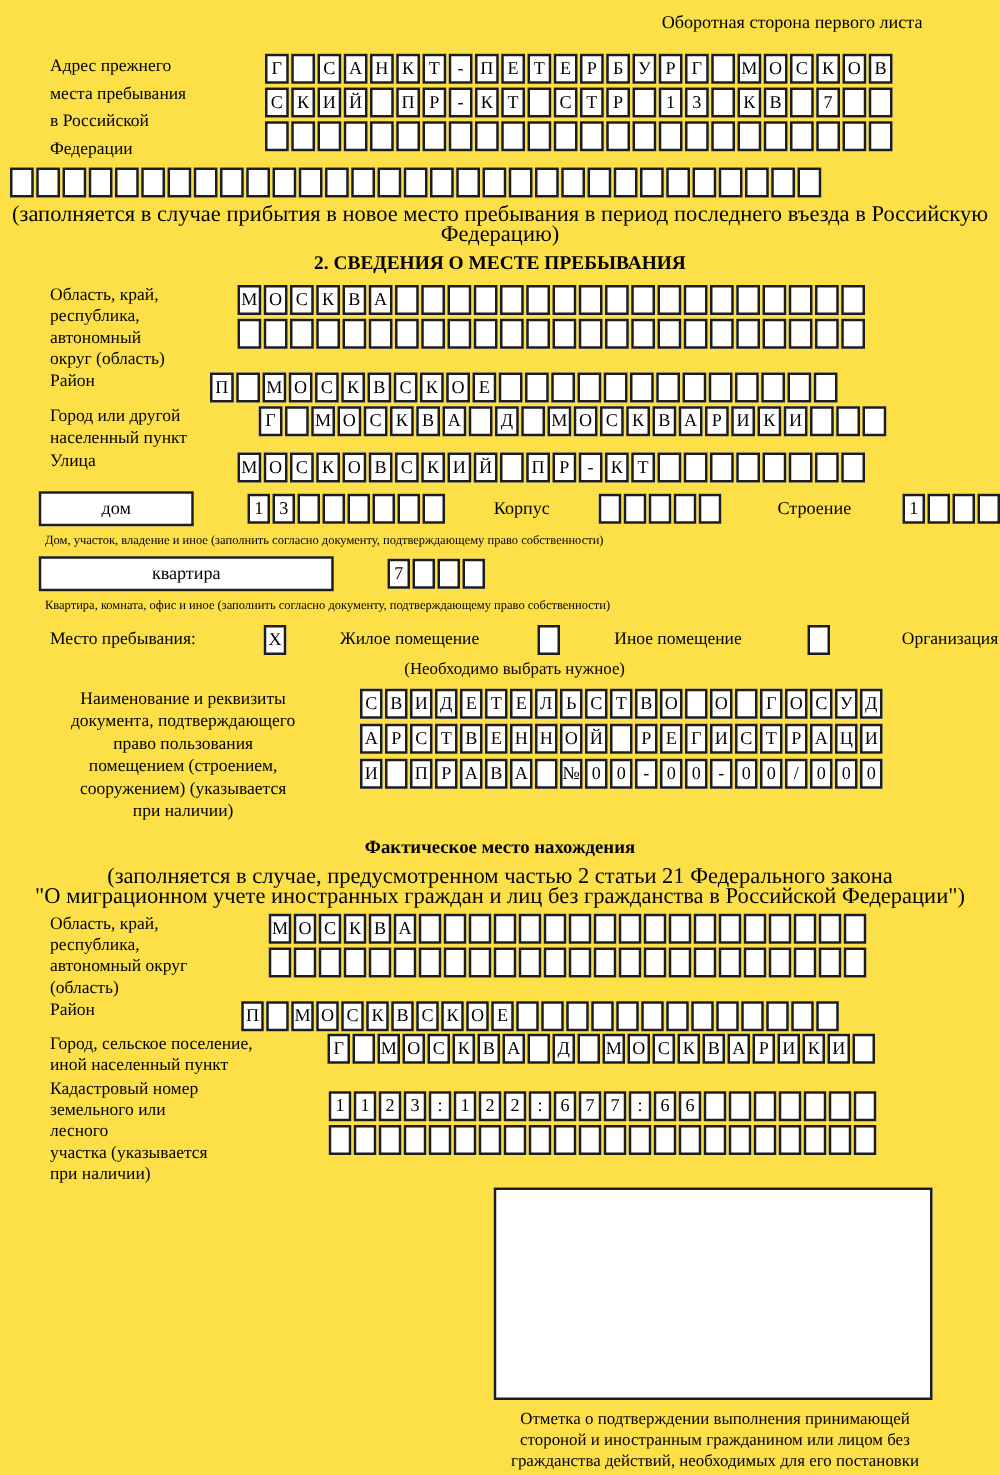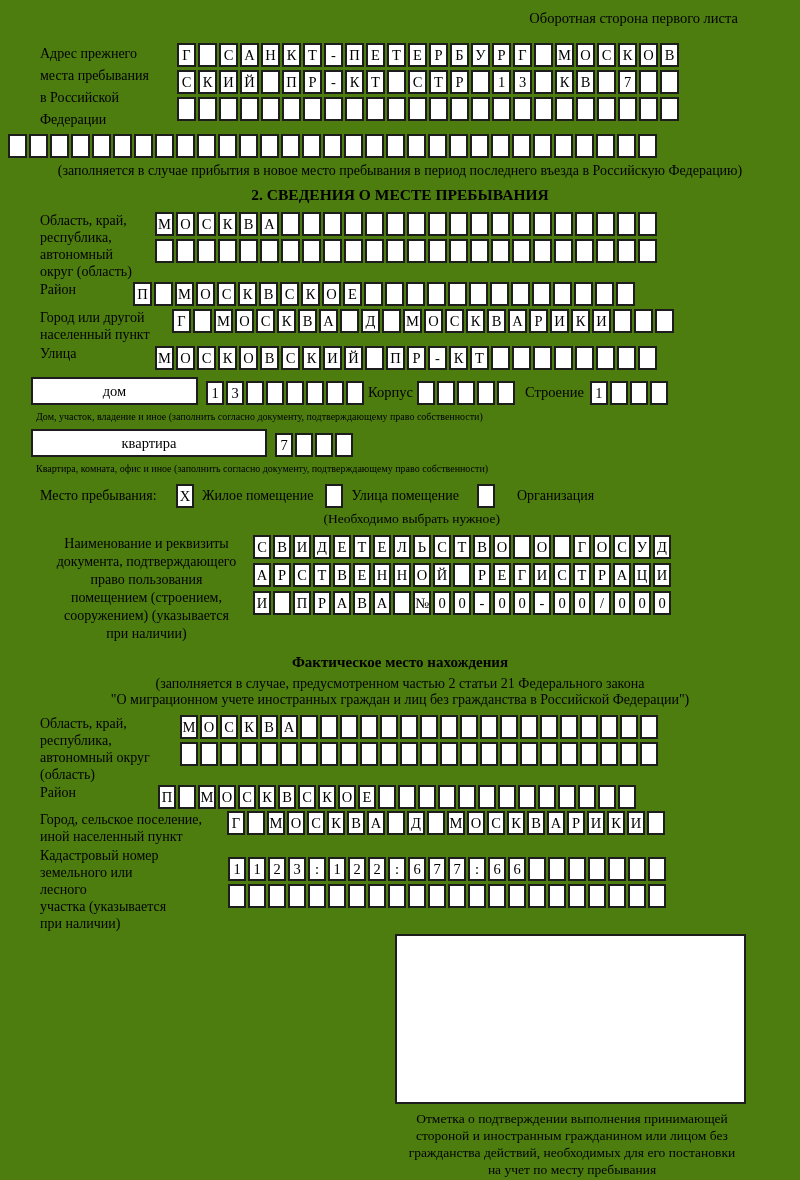--- a/index.html
+++ b/index.html
@@ -1,50 +1,50 @@
 <!DOCTYPE html>
 <html><head>
 <meta charset="utf-8">
 <style>
   * { margin:0; padding:0; box-sizing:border-box; }
   html,body { background:#ffffff; }
   .page {
     position:relative; width:800px; height:1180px; margin:0 auto;
-    background:#4d7c0f; color:#000;
+    background:#fde047; color:#000;
     font-family:"Liberation Serif","DejaVu Serif",serif;
     font-size:14px; overflow:hidden; padding-left:40px;
   }
   .hdr { text-align:right; margin:10px 62px 0 0; font-size:14.5px; }
-  .row { display:flex; align-items:flex-start; }
+  .row { display:flex; align-items:flex-start;gap:35px; }
   .lbl { font-size:14px; }
   .lbl div { line-height:17px; }
   .lbl.s1 div { line-height:22px; }
   .lbl.doc div { line-height:18px; }
   .lc1 { flex:0 0 137px; }
   .lc  { flex:0 0 115px; }
   .lcf { flex:0 0 140px; }
   .lcw { flex:0 0 213px;text-align:center; }
   .lcg { flex:0 0 187px; }
   .rows { display:flex; flex-direction:column; row-gap:3px; }
   .cells { display:flex; gap:2px; }
   .cell {
     width:19px; height:24px; border:2px solid #1d1d1d; background:#fff;
     display:flex; align-items:center; justify-content:center;
     font-size:14.5px; line-height:1; flex:0 0 auto;
   }
   .n .cell { width:18px; }
   .fullrow { margin-left:-32px; margin-top:3px; }
-  .cn { margin-left:-40px; width:800px; text-align:center; font-size:14px; line-height:16px; }
+  .cn { margin-left:-40px; width:800px; text-align:center; font-size:18px; line-height:16px; }
   .ln { margin-left:-4px; font-size:10px; line-height:16px; }
   .h2 { margin-left:-40px; width:800px; text-align:center; font-weight:bold; font-size:15.5px; line-height:19px; }
   .widebox { border:2px solid #1d1d1d; height:28px; display:flex; align-items:center; justify-content:center; font-size:14.5px; background:#fff; }
   .dombox { width:167px; margin-left:-9px; }
   .kvbox  { width:236px; margin-left:-9px; }
   .inlbl { font-size:14.5px; line-height:26px; }
-  .domrow { align-items:flex-end; }
+  .domrow { align-items:center; }
   .mrow { align-items:center; }
   .subnote { margin-left:140px; width:320px; text-align:right; font-size:13.5px; line-height:16px; }
   .ml17 { margin-left:17px; }
   .mln22 { margin-left:-22px; }
   .kadrows { margin-left:48px; margin-top:10px; }
   .stampbox { margin-left:355px; width:351px; height:170px; border:2px solid #1d1d1d; background:#fff; }
   .caption { margin-left:357px; width:350px; text-align:center; font-size:13.5px; }
   .caption div { line-height:17px; }
   
   .mt3{margin-top:3px} .mt4{margin-top:4px} .mt5{margin-top:5px} .mt6{margin-top:6px}
@@ -381,21 +381,21 @@
 
   <div class="row mrow mt7">
     <div style="flex:0 0 133px;">Место пребывания:</div>
     <div class="cells n" style="margin-left:3px;">
         <span class="cell">X</span>
       </div>
     <div style="margin-left:8px;">Жилое помещение</div>
     <div class="cells n" style="margin-left:12px;">
         <span class="cell"></span>
       </div>
-    <div style="margin-left:8px;">Улица помещение</div>
+    <div style="margin-left:8px;">Иное помещение</div>
     <div class="cells n" style="margin-left:18px;">
         <span class="cell"></span>
       </div>
     <div style="margin-left:22px;">Организация</div>
   </div>
   <div class="subnote mt3">(Необходимо выбрать нужное)</div>
 
   <div class="row mt8">
     <div class="lbl doc lcw">
       <div>Наименование и реквизиты</div>

